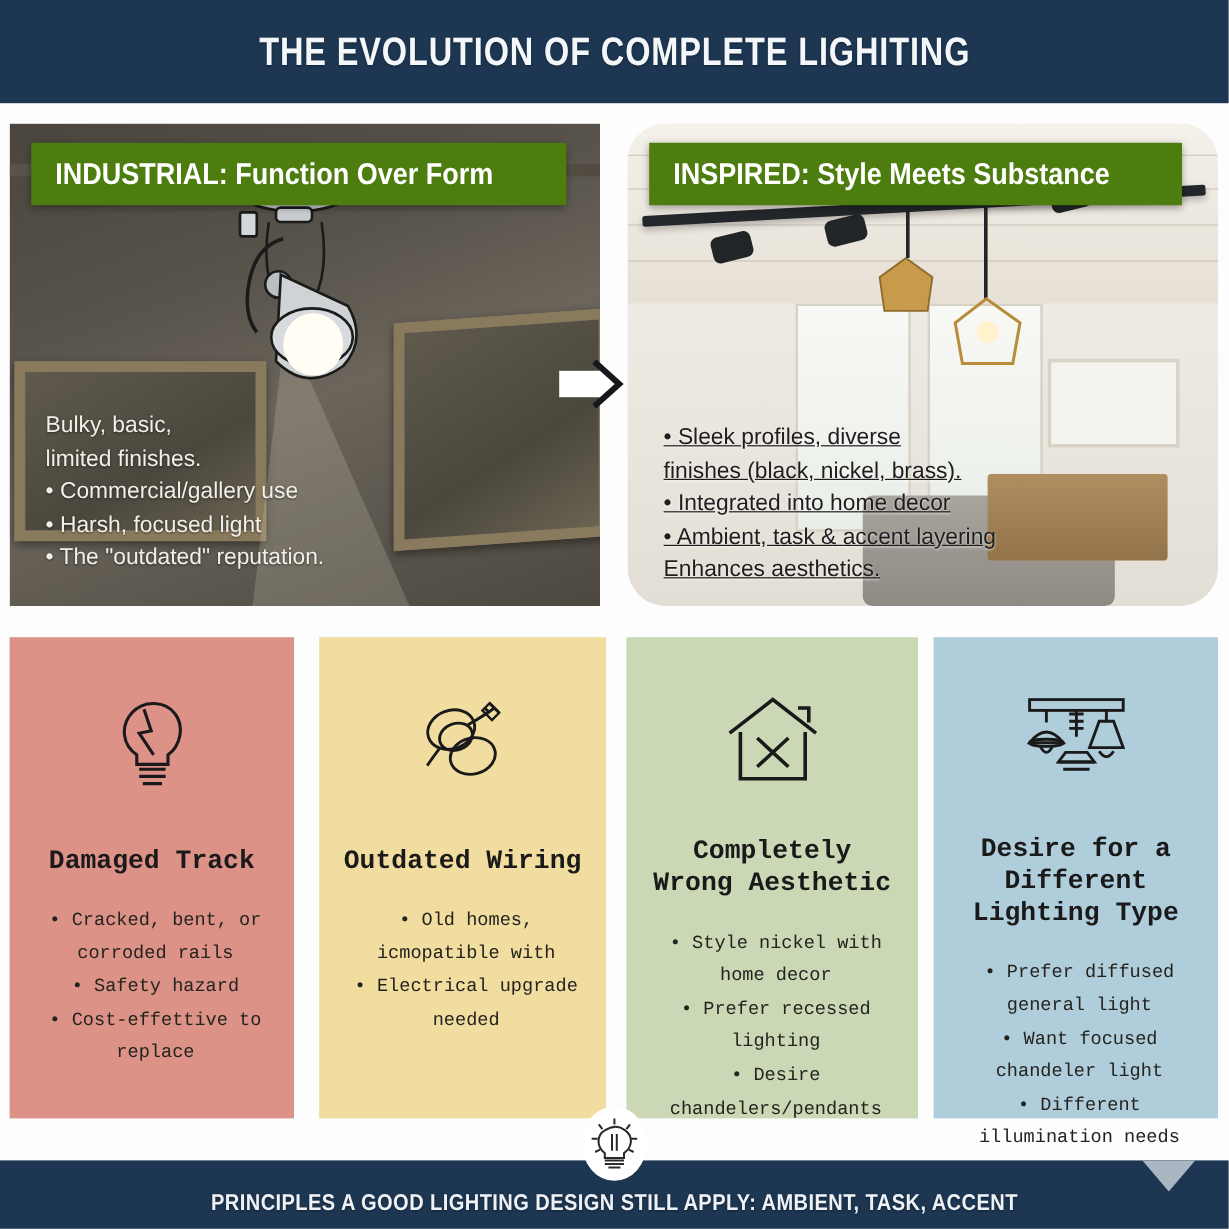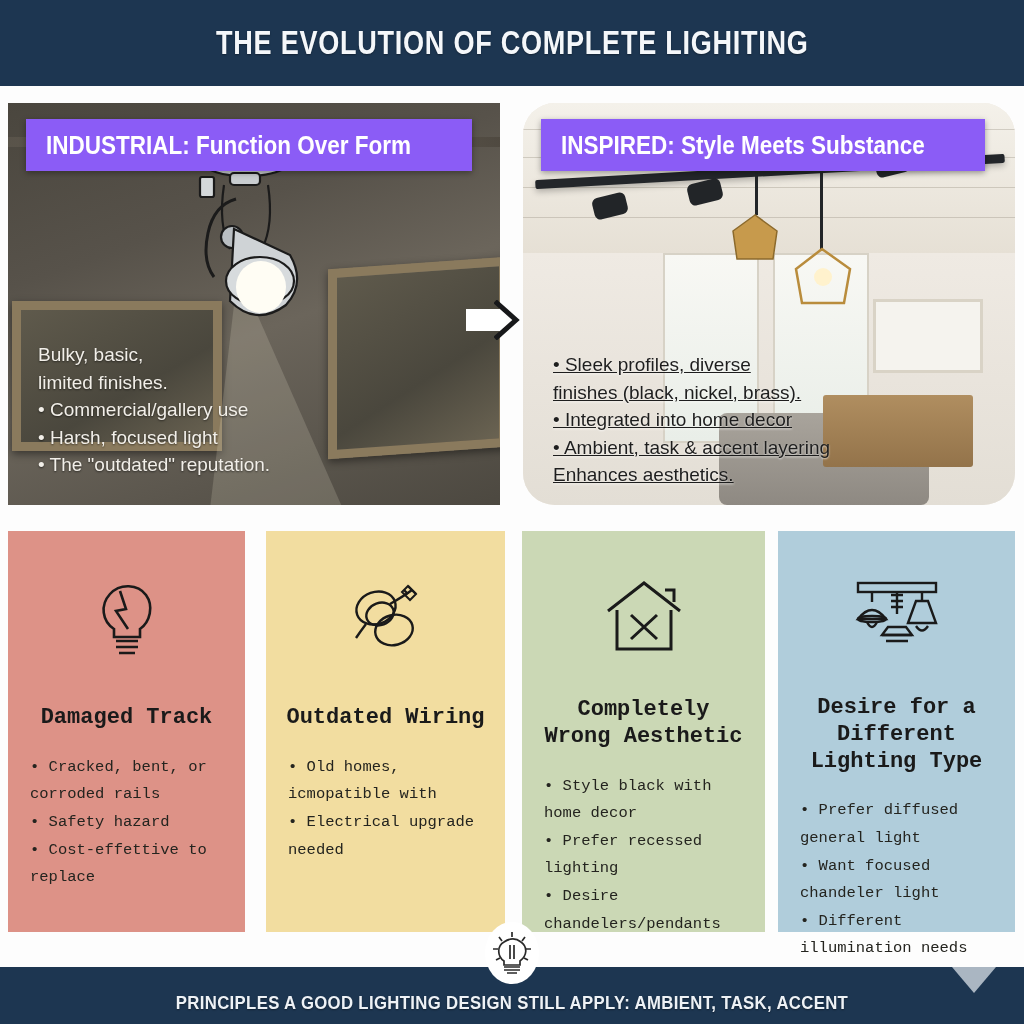--- a/index.html
+++ b/index.html
@@ -106,21 +106,21 @@
   }
   .art-r {
     position: absolute; left: 350px; top: 196px; width: 110px; height: 74px;
     background: #f5f3ee; border: 3px solid #d9d3c6;
   }
 
   
   .panel-head {
     position: absolute; left: 18px; top: 16px;
     height: 52px; padding: 0 20px;
-    background: #8b5cf6;
+    background: #4d7c0f;
     display: flex; align-items: center;
     box-shadow: 0 2px 6px rgba(0,0,0,.35);
   }
   .panel-head span {
     color: #fff; font-size: 25px; font-weight: bold;
     transform: scaleX(0.9); transform-origin: left center;
     white-space: nowrap;
   }
 
   .panel-bullets {
@@ -161,21 +161,21 @@
 
   .card-icon { height: 86px; display: flex; align-items: center; justify-content: center; }
   .card-title {
     margin-top: 42px;
     font-size: 22px; font-weight: bold; color: #1a1a1a;
     text-align: center; line-height: 1.22;
   }
   .card-bullets {
     margin-top: 22px;
     font-size: 15.5px; line-height: 1.78; color: #24241f;
-    align-self: stretch; padding-left: 6px;
+    align-self: stretch; padding-left: 6px; text-align: center;
   }
   .card-bullets .b { display: block; }
 
   
   .bulb-badge {
     position: absolute; left: 485px; top: 922px;
     width: 54px; height: 62px;
     background: #ffffff;
     border-radius: 50%;
     display: flex; align-items: center; justify-content: center;
@@ -342,21 +342,21 @@
         <g fill="none" stroke="#1a1a1a" stroke-width="3">
           <path d="M5 34 L41 6 L77 34"></path>
           <path d="M14 33 v39 h54 v-39"></path>
           <path d="M62 13 h9 v12"></path>
           <path d="M28 38 L54 62 M54 38 L28 62"></path>
         </g>
       </svg>
     </div>
     <div class="card-title">Completely Wrong Aesthetic</div>
     <div class="card-bullets">
-      <span class="b">• Style black with home decor</span>
+      <span class="b">• Style nickel with home decor</span>
       <span class="b">• Prefer recessed lighting</span>
       <span class="b">• Desire chandelers/pendants</span>
     </div>
   </div>
 
   <div class="card card-4">
     <div class="card-icon">
       <svg width="94" height="76" viewBox="0 0 94 76">
         <g fill="none" stroke="#1a1a1a" stroke-width="2.4">
           <rect x="8" y="6" width="78" height="9"></rect>

